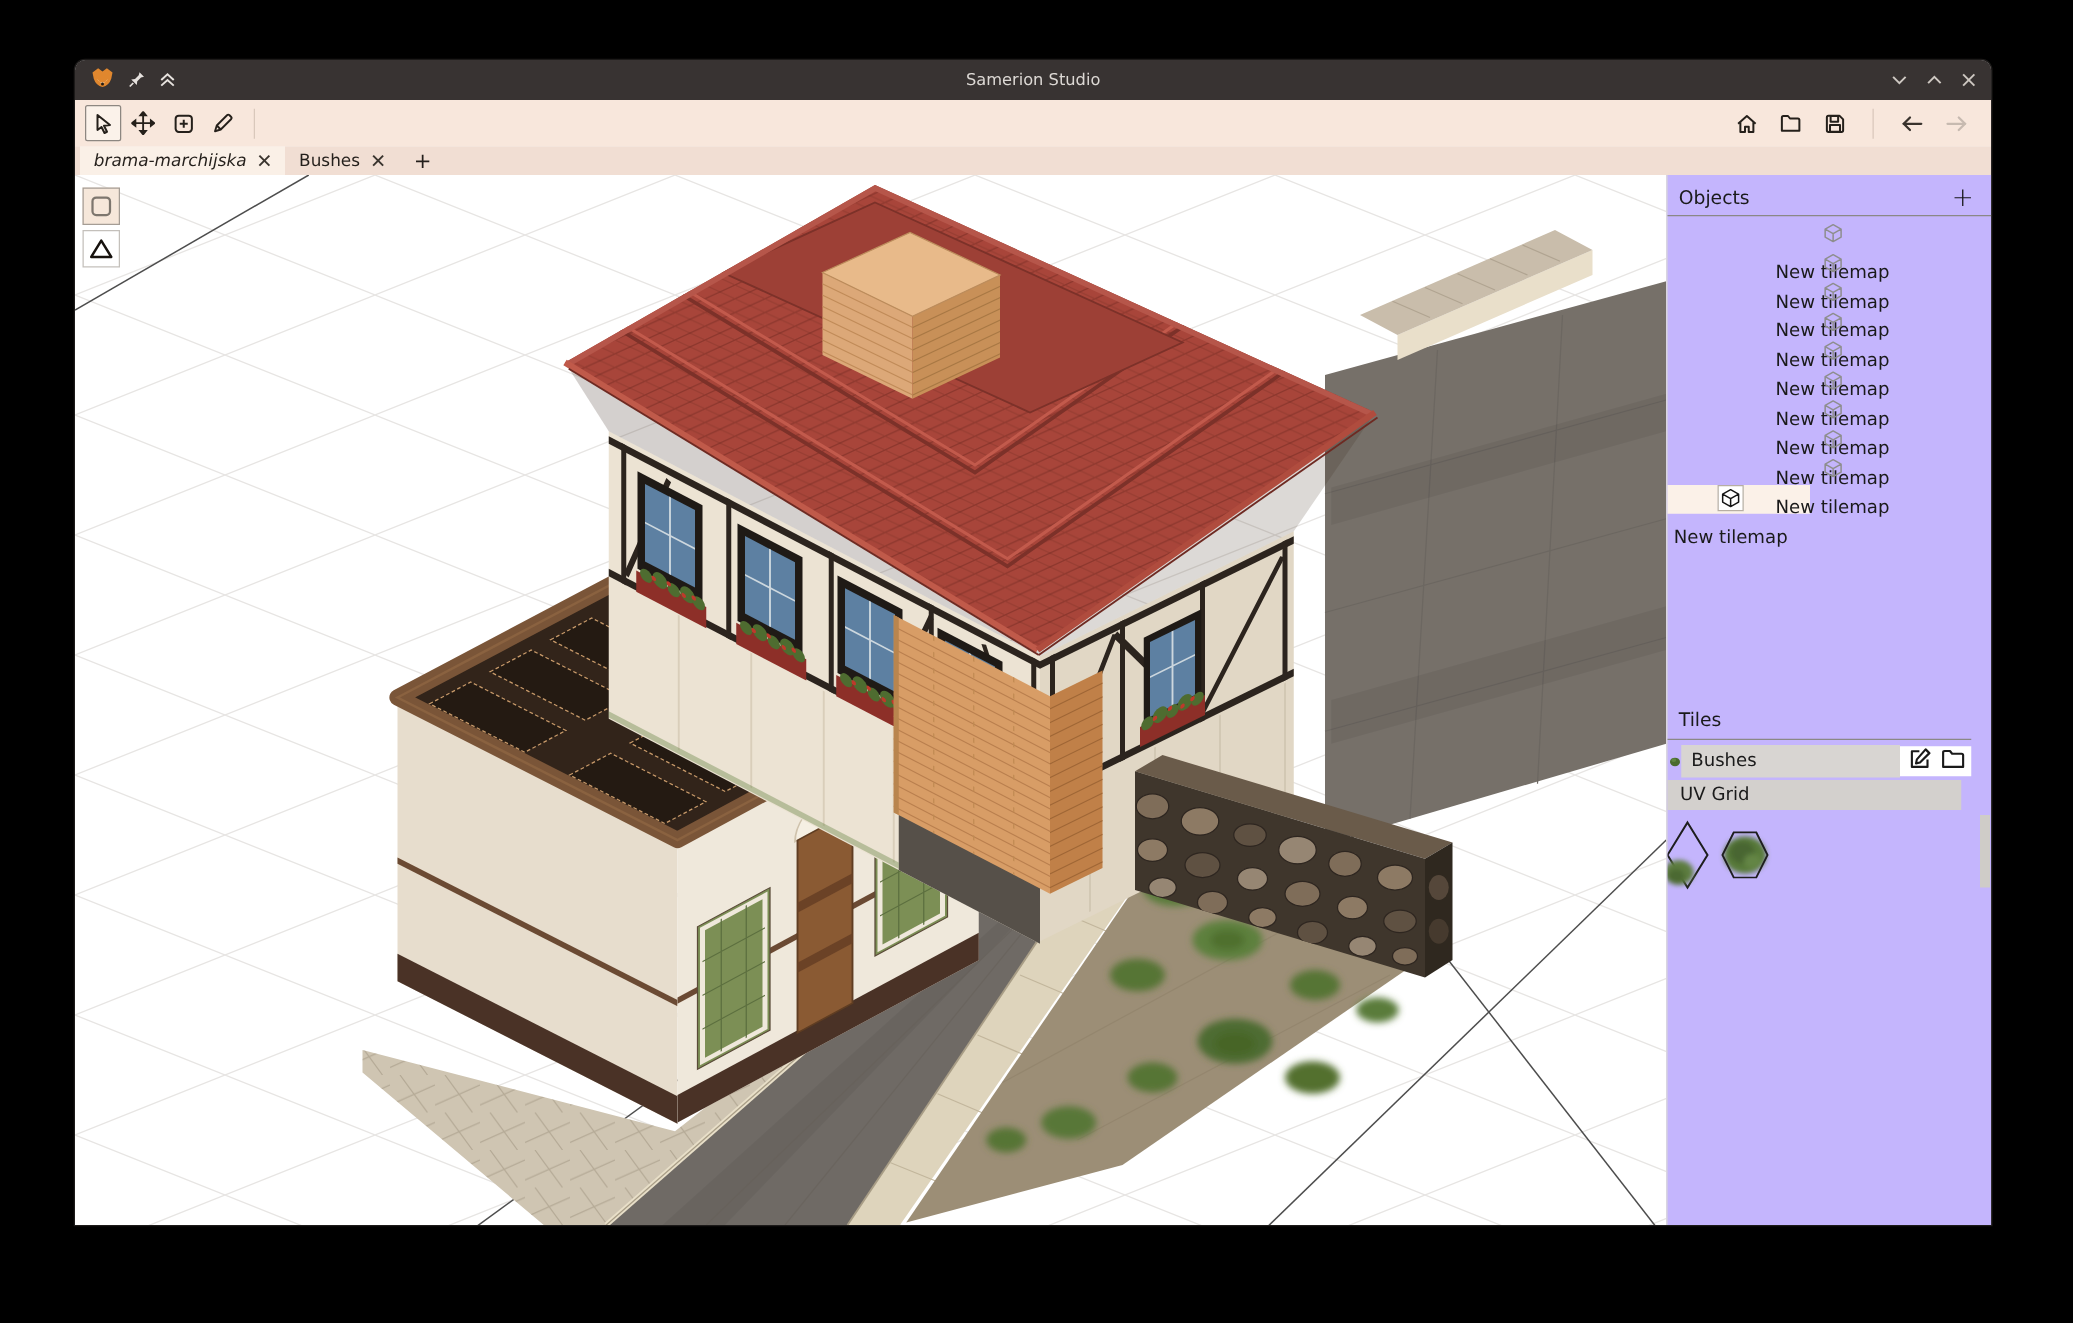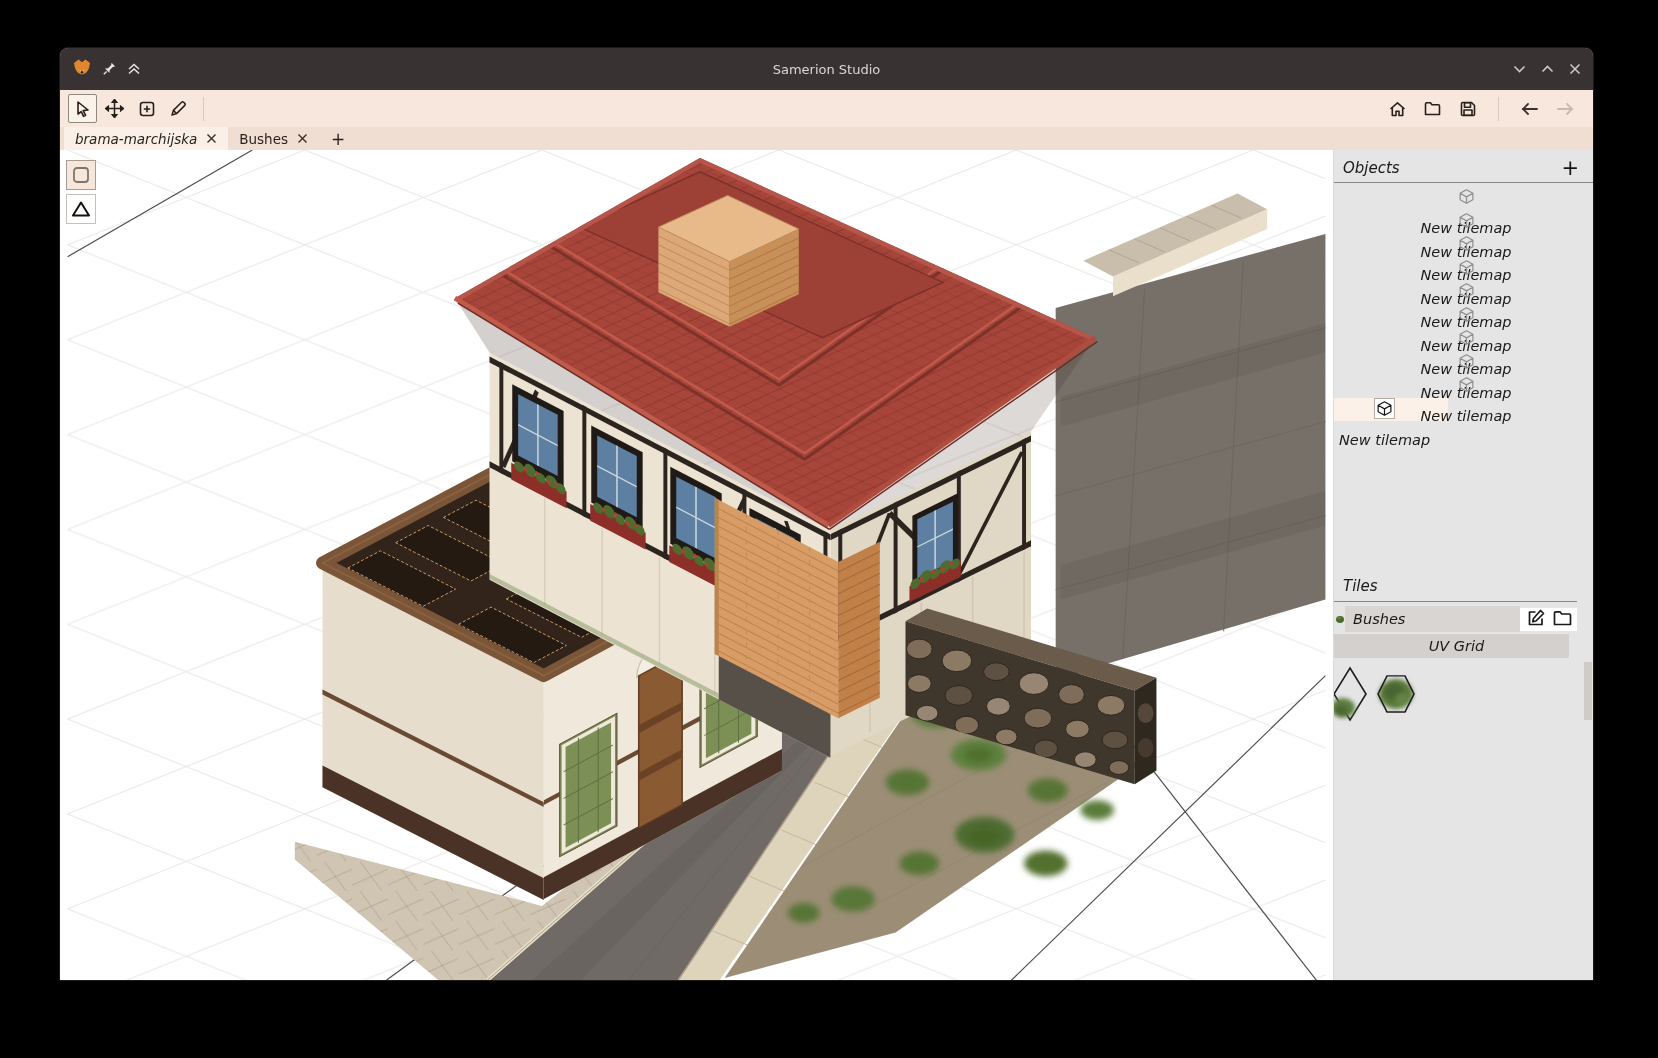--- a/index.html
+++ b/index.html
@@ -2,21 +2,21 @@
 <html><head>
 <meta charset="utf-8">
 <style>
   html,body{margin:0;padding:0;background:#000;}
   .stage{position:relative;width:1658px;height:1058px;background:#000;overflow:hidden;
          font-family:"DejaVu Sans",sans-serif;}
   .window{position:absolute;left:60px;top:48px;width:1533px;height:932px;background:#fff;
           border-radius:8px 8px 0 0;overflow:hidden;display:flex;flex-direction:column;
           outline:1px solid #1c1a19;}
   
-  .titlebar{height:42px;background:#383332;display:flex;align-items:center;position:relative;
+  .titlebar{height:32px;background:#383332;display:flex;align-items:center;position:relative;
             padding:0 12px;flex:none;}
   .tb-left{display:flex;align-items:center;gap:11px;}
   .tb-title{position:absolute;left:0;right:0;text-align:center;color:#dcd8d4;font-size:13px;pointer-events:none;}
   .tb-right{margin-left:auto;display:flex;align-items:center;gap:15px;z-index:2;}
   .tb-right svg{display:block;}
   
   .toolbar{height:37px;background:#f8e7dc;display:flex;align-items:center;padding:0 14px 0 8px;flex:none;}
   .toolgroup{display:flex;align-items:center;gap:3px;}
   .toolbtn{width:27px;height:27px;display:flex;align-items:center;justify-content:center;
            border:1px solid transparent;border-radius:2px;background:transparent;}
@@ -30,37 +30,37 @@
   .tab-add{display:flex;align-items:center;padding:0 12px;font-size:17px;color:#241f1b;}
   
   .content{flex:1;display:flex;min-height:0;}
   .canvas{width:1273px;position:relative;background:#fff;overflow:hidden;flex:none;}
   .scene{position:absolute;inset:0;width:100%;height:100%;}
   .shape-tools{position:absolute;left:6px;top:10px;display:flex;flex-direction:column;gap:4px;}
   .shapebtn{width:28px;height:28px;display:flex;align-items:center;justify-content:center;
             background:#fff;border:1px solid #c4c0bb;}
   .shapebtn.selected{background:#f6e7da;border-color:#a59d95;}
   
-  .panel{flex:1;background:#e5e5e5;border-left:1px solid #dcdad8;position:relative;font-size:14.5px;color:#1a1a1a;font-style:italic;}
+  .panel{flex:1;background:#c4b5fd;border-left:1px solid #dcdad8;position:relative;font-size:14.5px;color:#1a1a1a;}
   .phead{display:flex;align-items:center;padding:9px 14px 5px 9px;}
   .phead .ptitle{font-size:15px;}
   .phead .padd{margin-left:auto;font-size:21px;font-weight:300;line-height:14px;color:#141414;}
   .sep{border-top:1px solid #8a8886;margin:0;}
   .obj-list{padding-top:3px;}
   .obj-row{display:flex;align-items:center;gap:13px;height:23.5px;padding-left:5px;flex-direction:column;}
   .obj-row .cubebox{width:19px;height:19px;display:flex;align-items:center;justify-content:center;
                     border:1px solid transparent;flex:none;}
   .obj-row.sel{background:#fbf1e8;width:fit-content;padding-right:18px;}
   .obj-row.sel .cubebox{border-color:#b7aea3;background:#fff;}
   .tiles-sec{position:absolute;top:418px;left:0;right:16px;}
   .tileset-row{display:flex;align-items:center;height:26px;margin-top:4px;}
   .ts-dot{width:11px;flex:none;display:flex;justify-content:center;}
   .ts-bar{flex:1;align-self:stretch;display:flex;align-items:center;background:#d8d5d2;padding-left:8px;}
   .ts-icons{display:flex;align-items:center;gap:6px;padding:0 4px 0 6px;background:#fff;}
-  .uv-row{height:24px;display:flex;align-items:center;background:#d3d0cd;margin:2px 8px 0 0;padding-left:10px;justify-content:center;}
+  .uv-row{height:24px;display:flex;align-items:center;background:#d3d0cd;margin:2px 8px 0 0;padding-left:10px;}
   .thumbs{margin-top:8px;}
   .scrollbar{position:absolute;right:1px;top:512px;width:8px;height:58px;background:#cfccc8;}
 </style>
 </head>
 <body>
 
 <div class="stage">
  <div class="window">
 
   <div class="titlebar">

